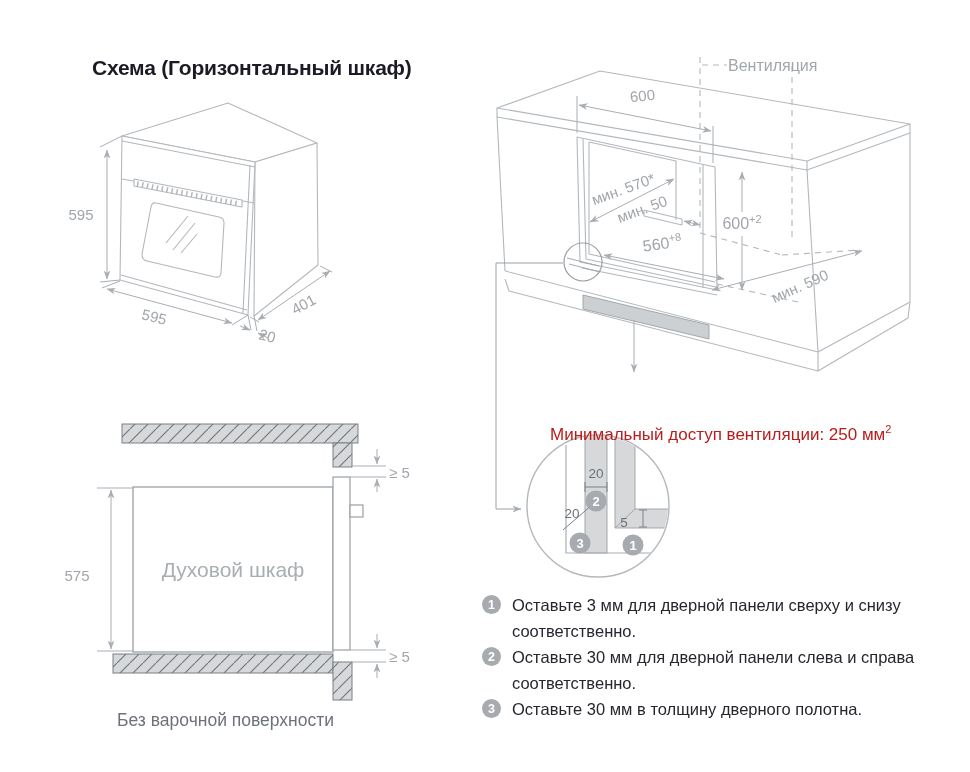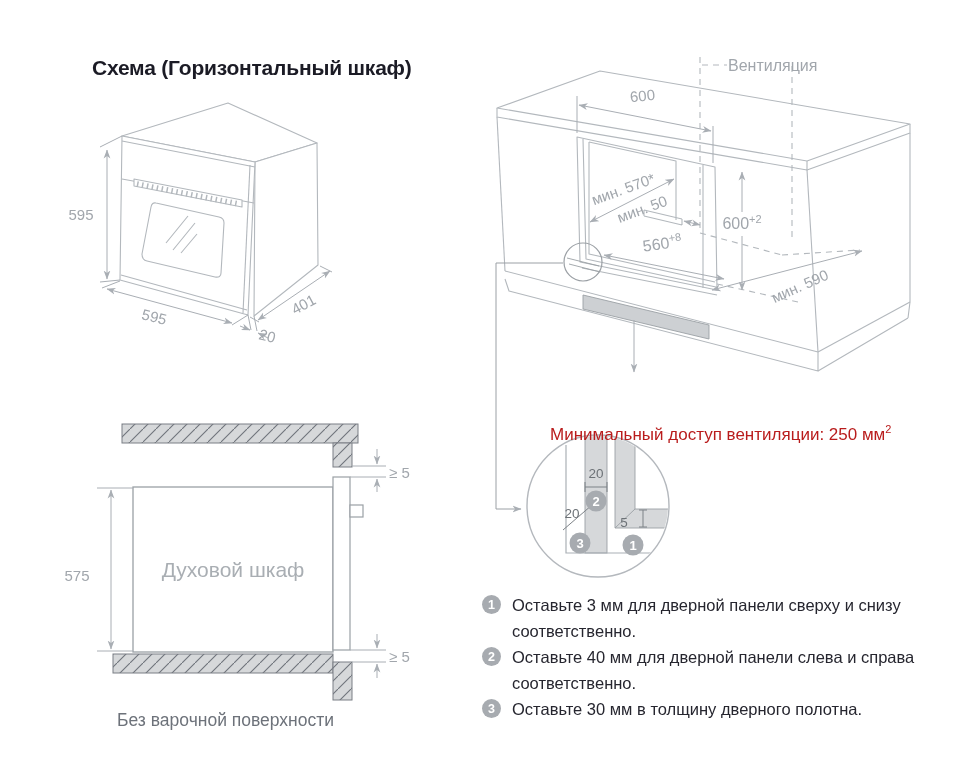--- a/index.html
+++ b/index.html
@@ -190,21 +190,21 @@
 
 <div class="section-caption">Без варочной поверхности</div>
 
 <div class="notes">
   <div class="note-item">
     <span class="note-badge">1</span>
     <span class="note-text">Оставьте 3 мм для дверной панели сверху и снизу соответственно.</span>
   </div>
   <div class="note-item">
     <span class="note-badge">2</span>
-    <span class="note-text">Оставьте 40 мм для дверной панели слева и справа соответственно.</span>
+    <span class="note-text">Оставьте 30 мм для дверной панели слева и справа соответственно.</span>
   </div>
   <div class="note-item">
     <span class="note-badge">3</span>
     <span class="note-text">Оставьте 30 мм в толщину дверного полотна.</span>
   </div>
 </div>
 
 </div>
 
 </body></html>

